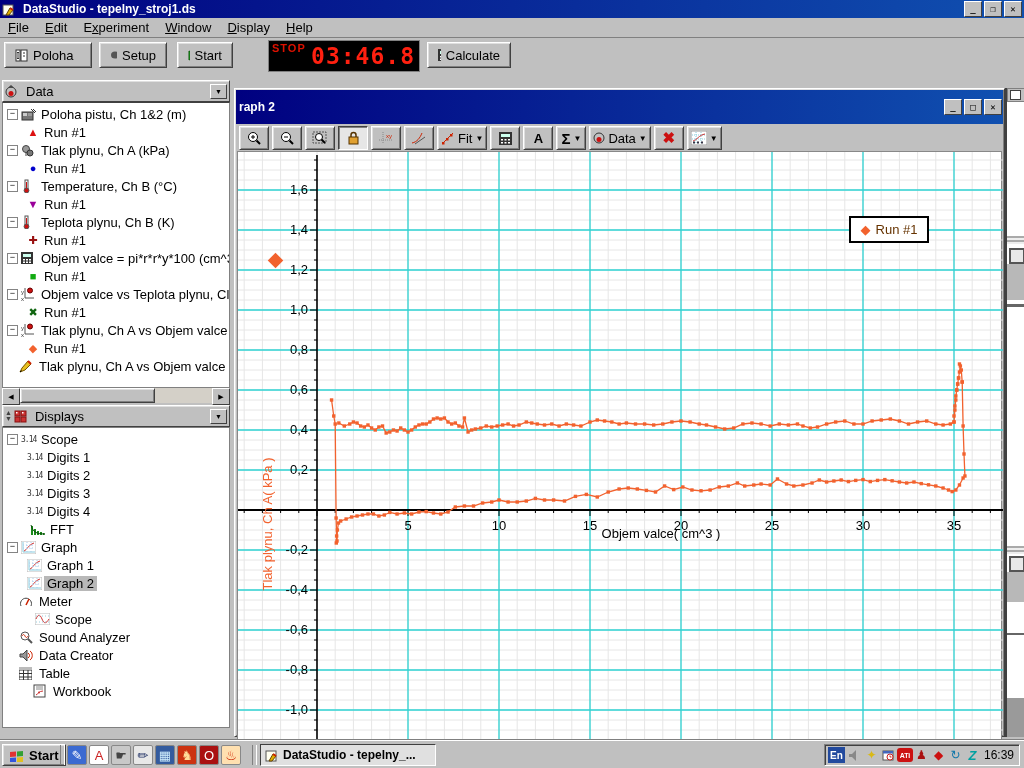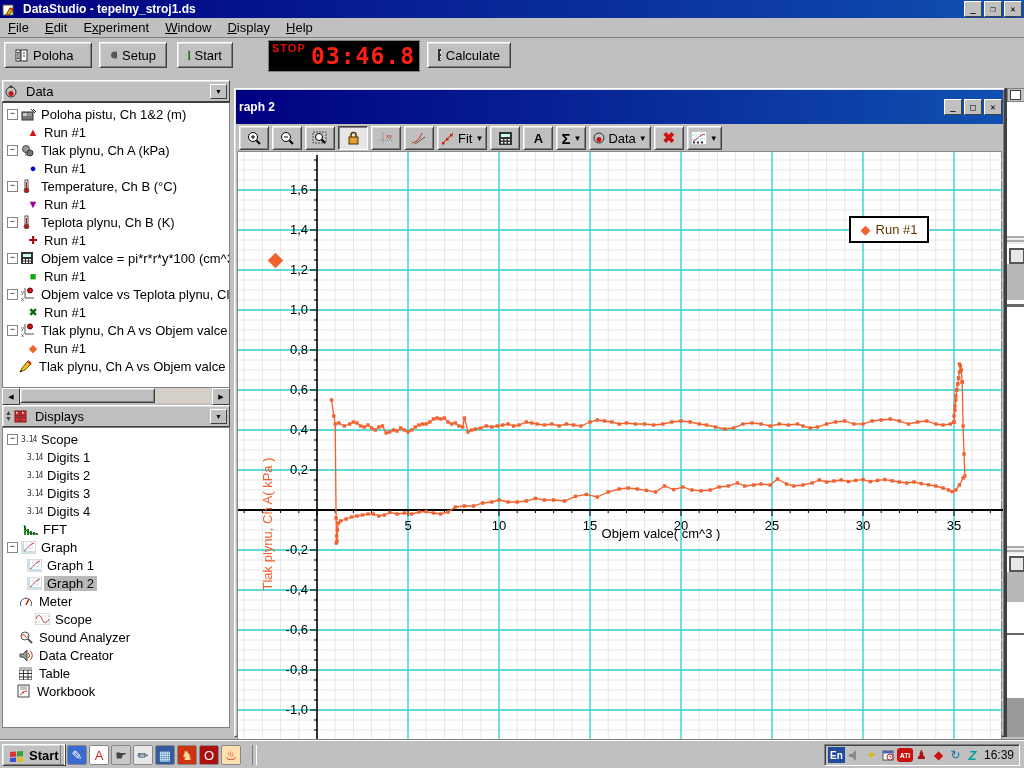--- a/index.html
+++ b/index.html
@@ -292,21 +292,21 @@
           <span style="font-family:'DejaVu Sans Mono',monospace;font-size:8px;color:#333;letter-spacing:-1px;">3.14</span>
         </span>
         <span class="lbl">Digits 3</span>
       </div>
       <div class="trow" style="padding-left: 24px;">
         <span class="icn">
           <span style="font-family:'DejaVu Sans Mono',monospace;font-size:8px;color:#333;letter-spacing:-1px;">3.14</span>
         </span>
         <span class="lbl">Digits 4</span>
       </div>
-      <div class="trow" style="padding-left: 6px;">
+      <div class="trow" style="padding-left: 13px;">
         <span style="width:14px;flex:none"></span>
         <span class="icn">
           <svg width="15" height="12">
             <g fill="#1a8a1a">
               <rect x="1" y="3" width="2" height="9"></rect>
               <rect x="4" y="6" width="2" height="6"></rect>
               <rect x="7" y="8" width="2" height="4"></rect>
               <rect x="10" y="9" width="2" height="3"></rect>
               <rect x="13" y="10" width="1.5" height="2"></rect>
             </g>
@@ -403,21 +403,21 @@
         <span style="width:14px;flex:none"></span>
         <span class="icn">
           <svg width="13" height="13">
             <rect x="0" y="0" width="13" height="13" fill="#fff" stroke="#333"></rect>
             <path d="M0 3 H13 M0 6.5 H13 M0 10 H13 M4.5 0 V13 M9 0 V13" stroke="#333"></path>
             <rect x="0" y="0" width="13" height="3" fill="#bbb"></rect>
           </svg>
         </span>
         <span class="lbl">Table</span>
       </div>
-      <div class="trow" style="padding-left: 0;">
+      <div class="trow" style="padding-left: 16px;">
         <span style="width:14px;flex:none"></span>
         <span class="icn">
           <svg width="13" height="14">
             <rect x="1" y="1" width="11" height="12" fill="#fff" stroke="#444"></rect>
             <path d="M3 3 H10 M3 5 H10" stroke="#888"></path>
             <path d="M3 11 C5 10 6 7 10 7" stroke="#cc3333" fill="none"></path>
             <circle cx="6" cy="8.6" r="1" fill="#cc3333"></circle>
           </svg>
         </span>
         <span class="lbl">Workbook</span>
@@ -1045,20 +1045,28 @@
       <span class="qlicon" style="background: rgb(59, 106, 209); color: rgb(255, 255, 255); border: 1px solid rgb(136, 136, 136); border-radius: 2px; width: 18px; height: 18px; font-size: 13px;">✎</span>
       <span class="qlicon" style="background: rgb(255, 255, 255); color: rgb(204, 34, 34); border: 1px solid rgb(136, 136, 136); border-radius: 2px; width: 18px; height: 18px; font-size: 13px;">A</span>
       <span class="qlicon" style="background: rgb(200, 200, 200); color: rgb(68, 68, 68); border: 1px solid rgb(136, 136, 136); border-radius: 2px; width: 18px; height: 18px; font-size: 13px;">☛</span>
       <span class="qlicon" style="background: rgb(232, 232, 232); color: rgb(34, 51, 102); border: 1px solid rgb(136, 136, 136); border-radius: 2px; width: 18px; height: 18px; font-size: 13px;">✏</span>
       <span class="qlicon" style="background: rgb(51, 91, 158); color: rgb(207, 238, 253); border: 1px solid rgb(136, 136, 136); border-radius: 2px; width: 18px; height: 18px; font-size: 13px;">▦</span>
       <span class="qlicon" style="background: rgb(204, 51, 17); color: rgb(255, 221, 153); border: 1px solid rgb(136, 136, 136); border-radius: 2px; width: 18px; height: 18px; font-size: 13px;">♞</span>
       <span class="qlicon" style="background: rgb(170, 17, 17); color: rgb(255, 255, 255); border: 1px solid rgb(136, 136, 136); border-radius: 2px; width: 18px; height: 18px; font-size: 13px;">O</span>
       <span class="qlicon" style="background: rgb(255, 224, 176); color: rgb(204, 34, 0); border: 1px solid rgb(136, 136, 136); border-radius: 2px; width: 18px; height: 18px; font-size: 13px;">♨</span>
     </div>
   <div class="abs" style="left:252px;top:4px;width:3px;height:20px;border-left:1px solid #808080;border-right:1px solid #fff;"></div>
+  <div class="abs" style="left:260px;top:3px;width:176px;height:22px;border:1px solid;border-color:#404040 #fff #fff #404040;background:#e0e0e0;display:flex;align-items:center;gap:4px;padding:0 4px;font-weight:bold;box-sizing:border-box;white-space:nowrap;overflow:hidden;">
+    <svg width="14" height="13">
+        <rect x="1" y="2" width="10" height="10" fill="#fffff0" stroke="#555"></rect>
+        <path d="M4 12 L8 5 L11 7 L7 12 Z" fill="#e0b000" stroke="#664400"></path>
+        <path d="M8 5 L11 7" stroke="#cc2200" stroke-width="2"></path>
+      </svg>
+    <span style="font-size:12px;">DataStudio - tepelny_...</span>
+  </div>
   <div class="abs in" id="systray" style="left:824px;top:3px;width:196px;height:22px;display:flex;align-items:center;gap:1px;padding:0 3px;box-sizing:border-box;">
     <span class="tricon" style="background:#224a9e;color:#fff;font-size:10px;font-weight:bold;width:17px;height:16px;">En</span>
     <span id="tray-icons" style="display:flex;align-items:center;">
         <span class="tricon">
           <svg width="13" height="13">
             <polygon points="1,5 4,5 8,1 8,12 4,8 1,8" fill="#888"></polygon>
           </svg>
         </span>
         <span class="tricon" style="color: rgb(217, 185, 22);">✦</span>
         <span class="tricon">

